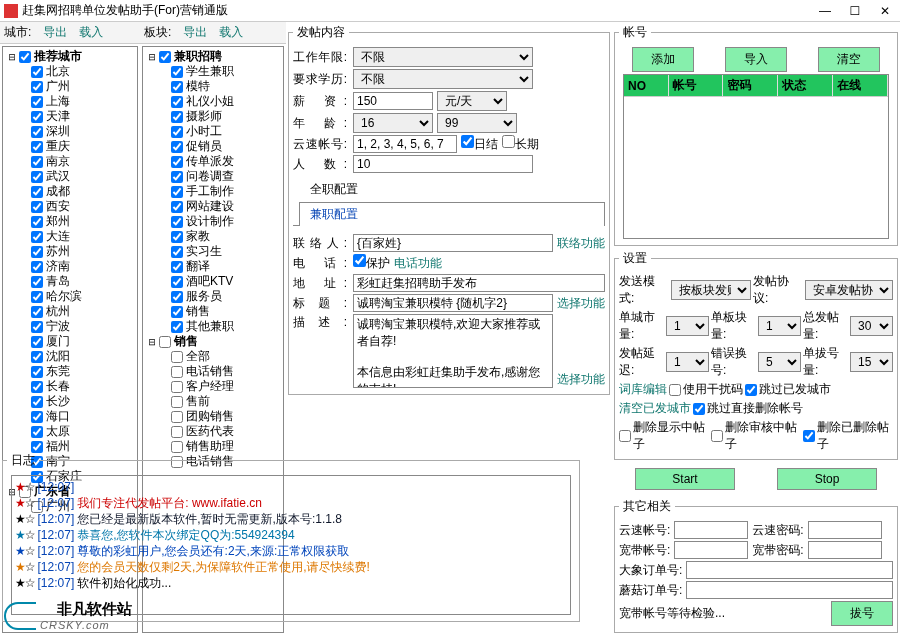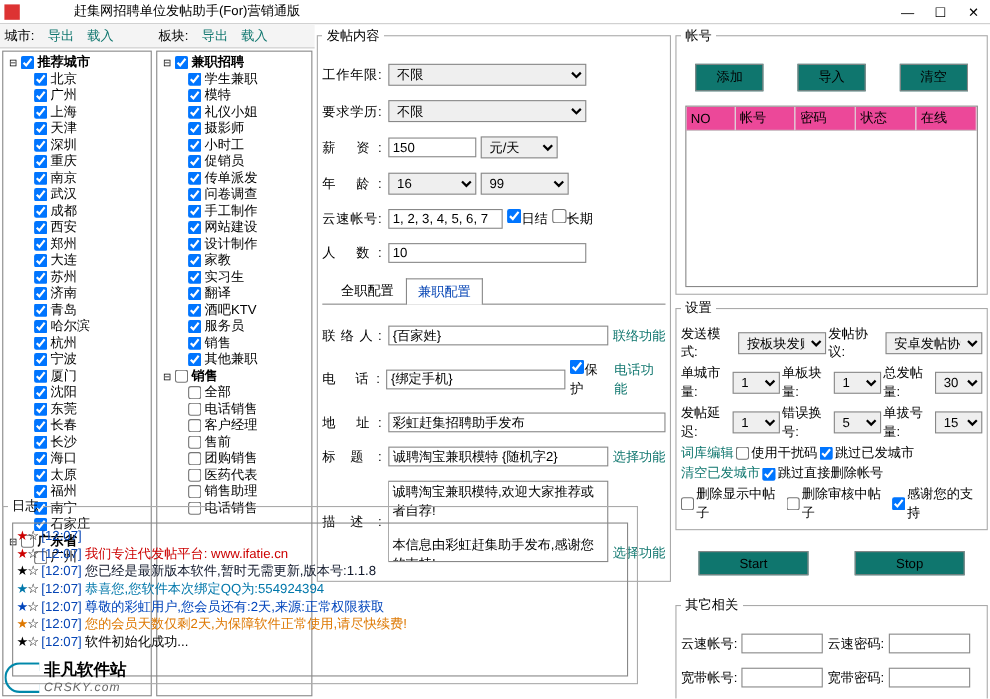--- a/index.html
+++ b/index.html
@@ -1,72 +1,72 @@
 <!DOCTYPE html>
 <html><head>
 <meta charset="utf-8">
 <style>
 * { box-sizing: border-box; margin: 0; padding: 0; font-family: "Microsoft YaHei", SimSun, sans-serif; font-size: 12px; }
 body { background: #fff; width: 900px; height: 635px; overflow: hidden; }
 .titlebar { height: 22px; display: flex; align-items: center; border-bottom: 1px solid #ccc; }
 .titlebar .icon { width: 14px; height: 14px; background: #d33; margin: 0 4px; }
-.titlebar .title { flex: 1; margin-left: 45px; }
+.titlebar .title { flex: 1; }
 .titlebar .winbtns { display: flex; }
 .titlebar .winbtn { width: 30px; height: 20px; display: flex; align-items: center; justify-content: center; }
 
 .main { display: flex; height: calc(100% - 22px); }
 .col { display: flex; flex-direction: column; }
 .col1 { width: 140px; }
 .col2 { width: 146px; }
 .col3 { flex: 1; }
-.col4 { width: 288px; }
+.col4 { width: 288px; justify-content: flex-end; }
 
 .panel-header { height: 22px; display: flex; align-items: center; padding: 0 4px; gap: 12px; background: #f4f4f4; border-bottom: 1px solid #ccc; }
 .link { color: #0f766e; cursor: pointer; }
 .tree-wrap { flex: 1; border: 1px solid #888; margin: 2px; overflow-y: auto; overflow-x: hidden; padding: 2px; }
 .tree-wrap::-webkit-scrollbar { width: 15px; }
 .tree-wrap::-webkit-scrollbar-thumb { background: #c0c0c0; border: 1px solid #888; }
 .tree-wrap::-webkit-scrollbar-track { background: #f0f0f0; }
 
 .tree-node { display: flex; align-items: center; height: 15px; white-space: nowrap; }
 .tree-node.l0 { padding-left: 2px; }
 .tree-node.l1 { padding-left: 14px; }
 .tree-toggle { width: 10px; font-size: 9px; text-align: center; }
 .tree-check { width: 12px; height: 12px; margin: 0 2px; }
 .tree-label { padding-left: 1px; }
 .tree-label.bold { font-weight: bold; }
 
 fieldset { border: 1px solid #aaa; margin: 2px; padding: 4px; }
 legend { padding: 0 4px; }
-.form-row { display: flex; align-items: center; margin: 13px 0; gap: 4px; }
+.form-row { display: flex; align-items: center; margin: 2px 0; gap: 4px; }
 .form-row .lbl { width: 56px; text-align: justify; text-align-last: justify; padding-right: 2px;}
 .form-row input[type="text"], .form-row select, .form-row textarea { border: 1px solid #888; padding: 1px 3px; font-size: 12px; }
 textarea { resize: none; font-family: inherit; }
-.tabs { display: flex; border-bottom: 1px solid #888; margin-top: 4px; padding-left: 6px; }
+.tabs { display: flex; border-bottom: 1px solid #888; margin-top: 4px; padding-left: 6px; flex-direction: column; }
 .tab { padding: 3px 10px; border: 1px solid transparent; border-bottom: none; cursor: pointer; }
 .tab.active { border-color: #888; background: #fff; position: relative; top: 1px; color: #0645b5; }
 
-.btn { padding: 3px 18px; border: 1px solid #888; background: #0f766e; cursor: pointer; }
+.btn { padding: 3px 18px; border: 1px solid #888; background: #86efac; cursor: pointer; }
 
 .log { border: 1px solid #888; margin: 2px 4px; padding: 3px; height: 140px; overflow: auto; }
 .log-line { display: flex; align-items: center; line-height: 16px; }
 .star { font-size: 12px; letter-spacing: -1px; }
 .log-time { color: #0645b5; padding: 0 3px; }
 
 .acct-tbl-wrap { border: 1px solid #888; margin: 2px 4px; height: 165px; overflow: auto; }
 .acct-tbl { width: 100%; border-collapse: collapse; }
-.acct-tbl th { text-align: left; font-weight: normal; padding: 2px 4px; border-right: 1px solid #ddd; background: #ec4899; border-bottom: 1px solid #ccc; }
+.acct-tbl th { text-align: left; font-weight: bold; padding: 2px 4px; border-right: 1px solid #ddd; background: #22c55e; border-bottom: 1px solid #ccc; }
 .settings .form-row { margin: 2px 0; gap: 2px; }
 .settings select { width: 48px; }
 .settings .chk { display: inline-flex; align-items: center; gap: 2px; }
 .settings input[type=checkbox] { width: 12px; height: 12px; }
 
 .footer-logo { position: absolute; bottom: 4px; left: 4px; display: flex; align-items: center; gap: 4px; }
 .footer-logo .swoosh { width: 32px; height: 28px; border: 2px solid #08a; border-right: none; border-radius: 20px 0 0 20px; }
-.footer-logo .txt1 { font-size: 15px; font-weight: bold; }
+.footer-logo .txt1 { font-size: 15px; font-weight: bold; margin-left: 17px; }
 .footer-logo .txt2 { font-size: 11px; color: #666; letter-spacing: 1px; font-style: italic; }
 </style>
 </head>
 <body>
 
 <div class="titlebar">
   <div class="icon"></div>
   <div class="title">赶集网招聘单位发帖助手(For)营销通版</div>
   <div class="winbtns">
     <div class="winbtn">—</div>
@@ -428,34 +428,33 @@
         <div class="tab active">兼职配置</div>
       </div>
       <div style="padding-top:6px">
         <div class="form-row">
             <span class="lbl">联络人:</span>
             <input type="text" style="flex: 1 1 0%;" value="{百家姓}">
             <span class="link">联络功能</span>
           </div>
         <div class="form-row">
             <span class="lbl">电 话:</span>
-            <input type="text" style="flex: 1 1 0%;" value="{绑定手机}">
             <label class="chk"><input type="checkbox" checked="" style=""><span>保护</span></label>
             <span class="link">电话功能</span>
           </div>
         <div class="form-row">
             <span class="lbl">地 址:</span>
             <input type="text" style="flex: 1 1 0%;" value="彩虹赶集招聘助手发布">
           </div>
         <div class="form-row">
             <span class="lbl">标题:</span>
             <input type="text" style="flex: 1 1 0%;" value="诚聘淘宝兼职模特 {随机字2}">
             <span class="link">选择功能</span>
           </div>
-        <div class="form-row" style="align-items:center">
+        <div class="form-row" style="align-items:flex-start">
             <span class="lbl">描述:</span>
             <textarea rows="5" style="flex: 1 1 0%;">诚聘淘宝兼职模特,欢迎大家推荐或者自荐!
 
 本信息由彩虹赶集助手发布,感谢您的支持!
 {随机字}</textarea>
             <span class="link" style="align-self:flex-end">选择功能</span>
           </div>
       </div>
     </fieldset>
   </div>
@@ -529,21 +528,21 @@
         <label class="chk">
             <input type="checkbox" style="">
             <span>删除显示中帖子</span>
           </label>
         <label class="chk">
             <input type="checkbox" style="">
             <span>删除审核中帖子</span>
           </label>
         <label class="chk">
             <input type="checkbox" checked="" style="">
-            <span>感谢您的支持</span>
+            <span>删除已删除帖子</span>
           </label>
       </div>
     </fieldset>
     <div class="form-row" style="justify-content:space-around;padding:4px">
       <button class="btn" style="width:100px">Start</button>
       <button class="btn" style="width:100px">Stop</button>
     </div>
 
     <fieldset>
       <legend>其它相关</legend>

